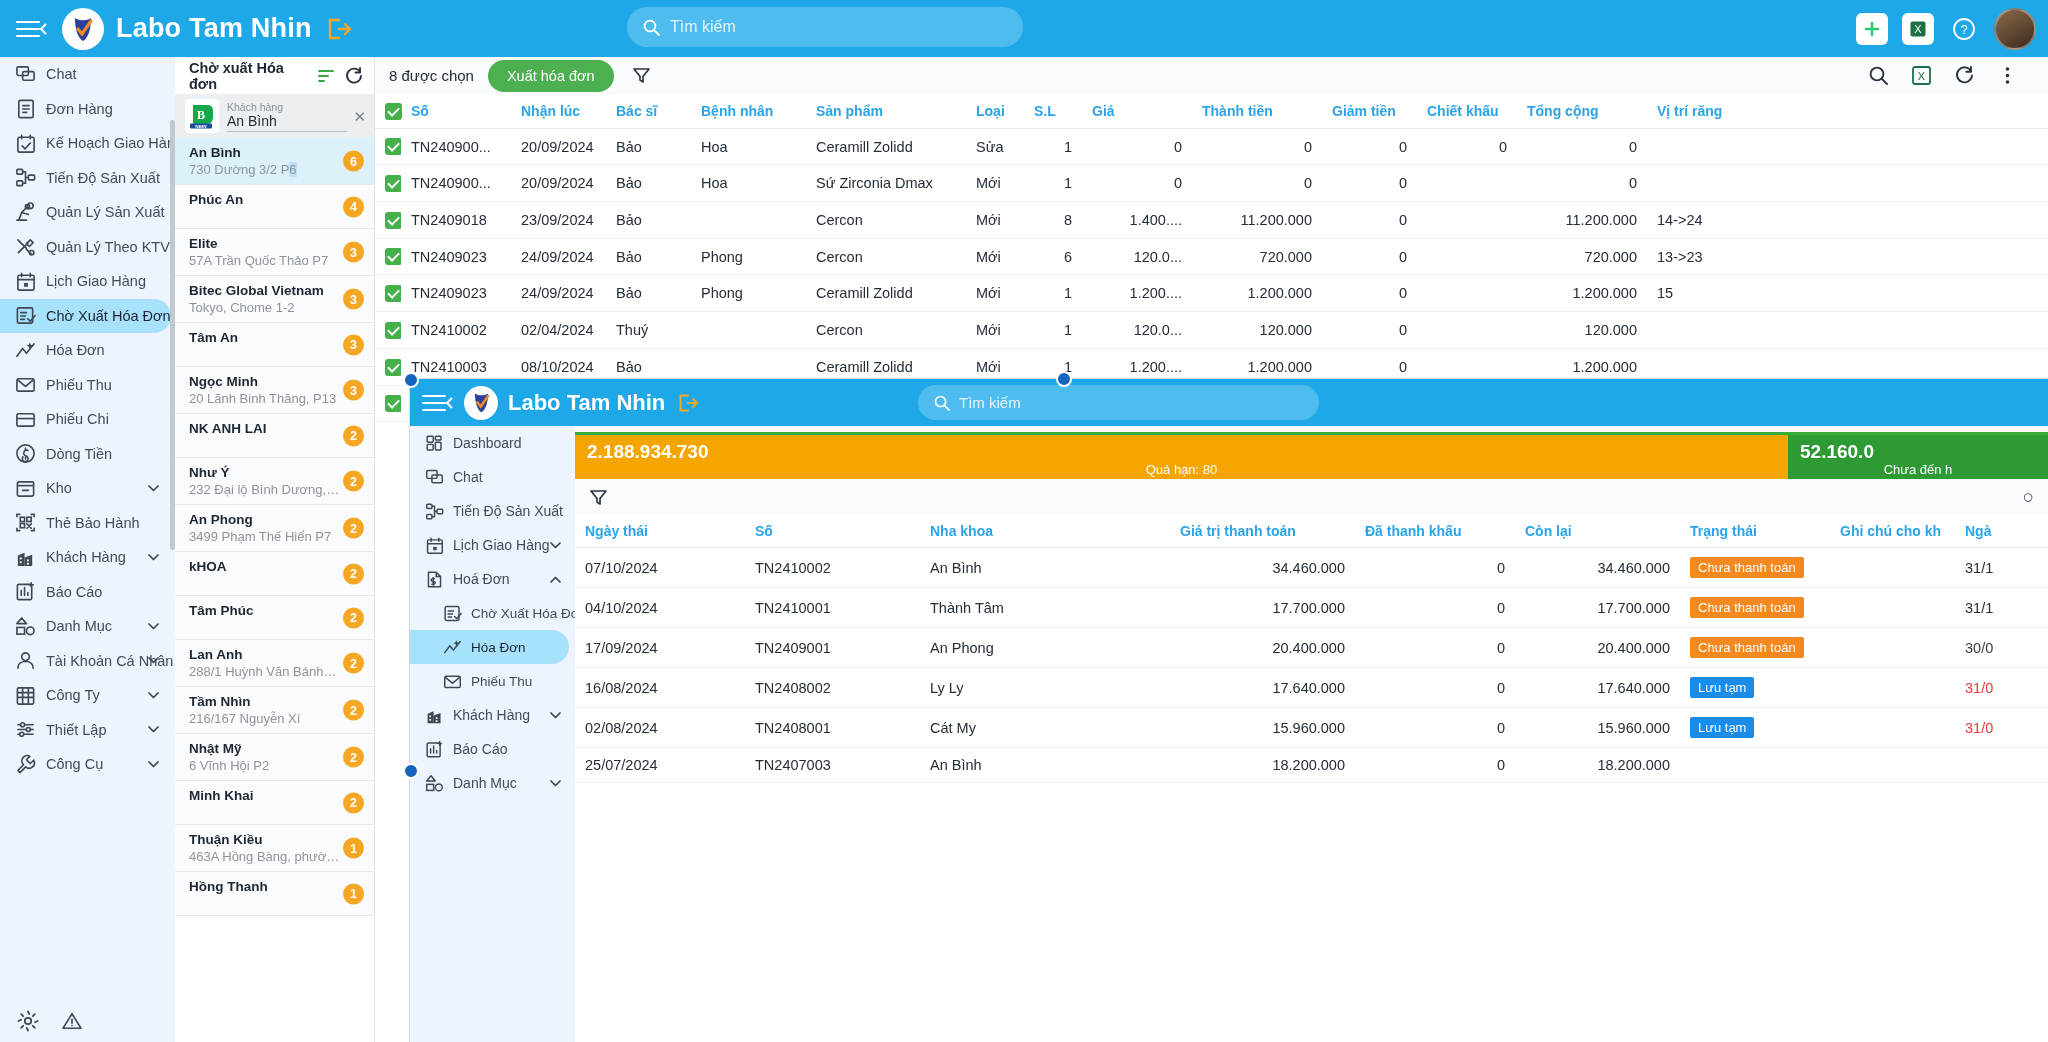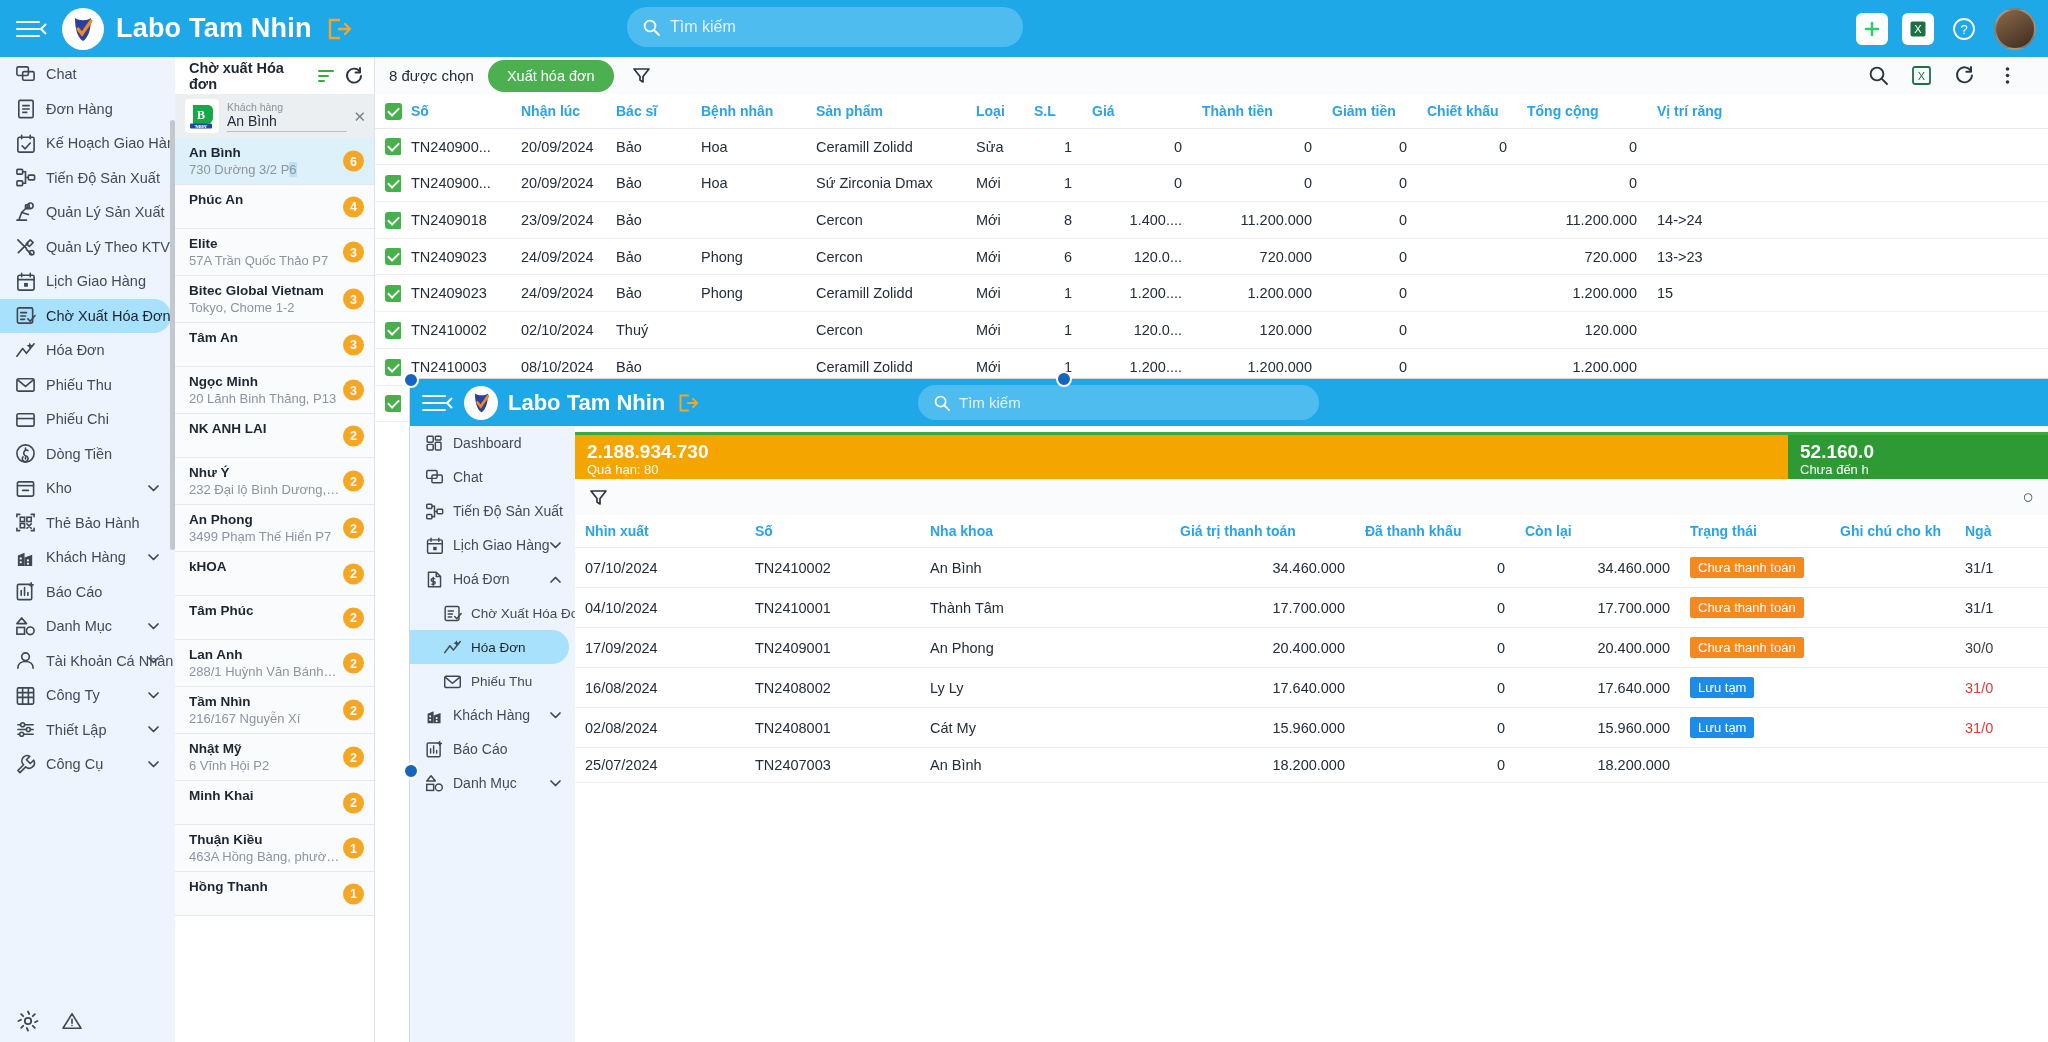--- a/index.html
+++ b/index.html
@@ -167,21 +167,21 @@
   .inner-side-item.active {
     background: #a8e1fb; border-radius: 0 17px 17px 0; margin-right: 6px; color: #1b2430;
   }
   .inner-side-item .chev { position: absolute; right: 14px; width: 11px; height: 7px; }
   .inner-main {
     position: absolute; left: 165px; top: 47px; width: 1473px; height: 616px; background: #fff; overflow: hidden;
   }
   .kpi-row { display: flex; height: 47px; margin: 6px 0 0 0; border-top: 3px solid #3aa93e; }
   .kpi { height: 44px; padding: 4px 12px 0 12px; color: #fff; display: flex; flex-direction: column; justify-content: center; }
   .kpi .v { font-size: 19px; font-weight: 700; line-height: 21px; }
-  .kpi .s { font-size: 13px; line-height: 16px; }
+  .kpi .s { font-size: 13px; line-height: 16px; text-align: center; }
   .kpi.orange { background: #f5a500; flex: 1 1 auto; }
   .kpi.green { background: #2e9a33; flex: 0 0 260px; }
   .inner-filterbar { height: 36px; display: flex; align-items: center; padding: 0 14px; background: #fafbfc; }
   .inner-filterbar .fr { margin-left: auto; font-size: 19px; color: #4a5260; }
 
   .drag-dot {
     position: absolute; width: 16px; height: 16px; border-radius: 50%;
     background: #1565c0; border: 2px solid #fff; z-index: 60;
   }
   .sidebar-scroll { position:absolute; left:170px; top:120px; width:5px; height:430px; background:#c2c8cf; border-radius:3px; z-index:22;}
@@ -740,21 +740,21 @@
             <td class="num">1.200....</td>
             <td class="num">1.200.000</td>
             <td class="num">0</td>
             <td class="num"></td>
             <td class="num">1.200.000</td>
             <td>15</td>
           </tr>
           <tr>
             <td><span class="chk"></span></td>
             <td>TN2410002</td>
-            <td>02/10/2024</td>
+            <td>02/04/2024</td>
             <td>Thuý</td>
             <td></td>
             <td>Cercon</td>
             <td class="">Mới</td>
             <td class="num">1</td>
             <td class="num">120.0...</td>
             <td class="num">120.000</td>
             <td class="num">0</td>
             <td class="num"></td>
             <td class="num">120.000</td>
@@ -985,21 +985,21 @@
             <col style="width:250px">
             <col style="width:185px">
           <col style="width:160px">
             <col style="width:165px">
             <col style="width:150px">
             <col style="width:125px">
             <col style="width:auto">
         </colgroup>
         <thead>
             <tr id="inner-head">
-              <th>Nhìn xuất</th>
+              <th>Ngày thái</th>
               <th>Số</th>
               <th>Nha khoa</th>
               <th class="num">Giá trị thanh toán</th>
               <th class="num">Đã thanh khấu</th>
               <th class="num">Còn lại</th>
               <th>Trạng thái</th>
               <th>Ghi chú cho kh</th>
               <th>Ngà</th>
             </tr>
           </thead>

